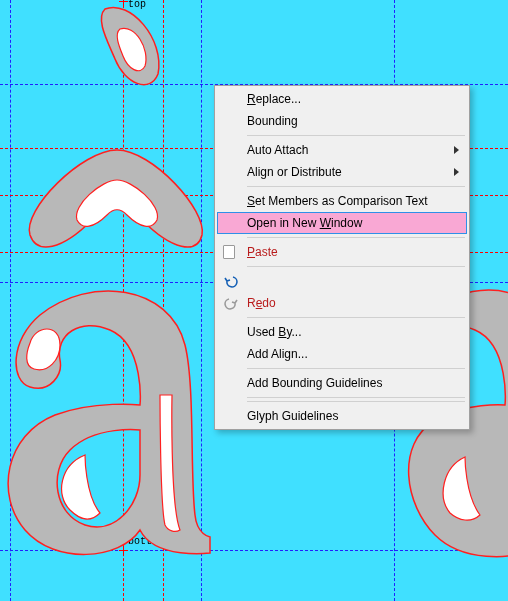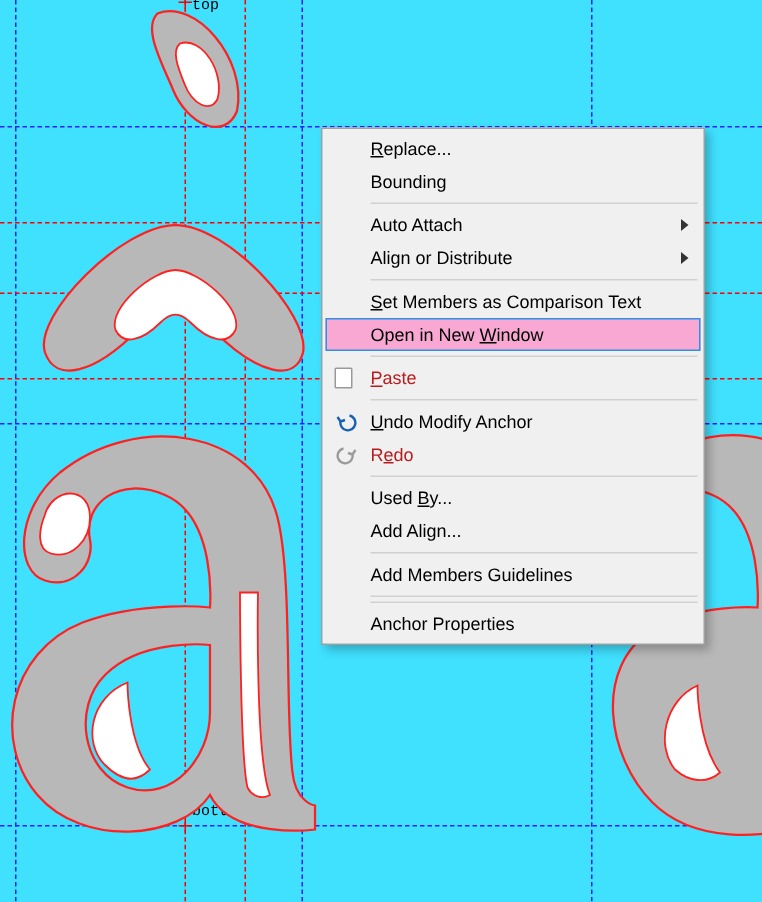--- a/index.html
+++ b/index.html
@@ -237,21 +237,20 @@
   </div>
 
   <div class="menu-sep"></div>
 
   <div class="menu-item">
     <span class="menu-icon icon-undo">
       <svg viewBox="0 0 14 14">
           <path d="M9,3 A5,5 0 1 1 3,7 M3,7 L1,4 M3,7 L6,6" fill="none" stroke="#1560b5" stroke-width="1.6"></path>
         </svg>
     </span>
-    <span><span class="underline">U</span>ndo Modify Anchor</span>
   </div>
   <div class="menu-item disabled">
     <span class="menu-icon icon-redo">
       <svg viewBox="0 0 14 14">
           <path d="M5,3 A5,5 0 1 0 11,7 M11,7 L13,4 M11,7 L8,6" fill="none" stroke="#9a9a9a" stroke-width="1.6"></path>
         </svg>
     </span>
     <span>R<span class="underline">e</span>do</span>
   </div>
 
@@ -260,25 +259,25 @@
   <div class="menu-item">
     <span>Used <span class="underline">B</span>y...</span>
   </div>
   <div class="menu-item">
     <span>Add Align...</span>
   </div>
 
   <div class="menu-sep"></div>
 
   <div class="menu-item">
-    <span>Add Members Guidelines</span>
-  </div>
-
-  <div class="menu-sep"></div>
-
-
-  <div class="menu-sep"></div>
-
-  <div class="menu-item">
-    <span>Anchor Properties</span>
+    <span>Add Bounding Guidelines</span>
+  </div>
+
+  <div class="menu-sep"></div>
+
+
+  <div class="menu-sep"></div>
+
+  <div class="menu-item">
+    <span>Glyph Guidelines</span>
   </div>
 
 </div>
 
 </body></html>

